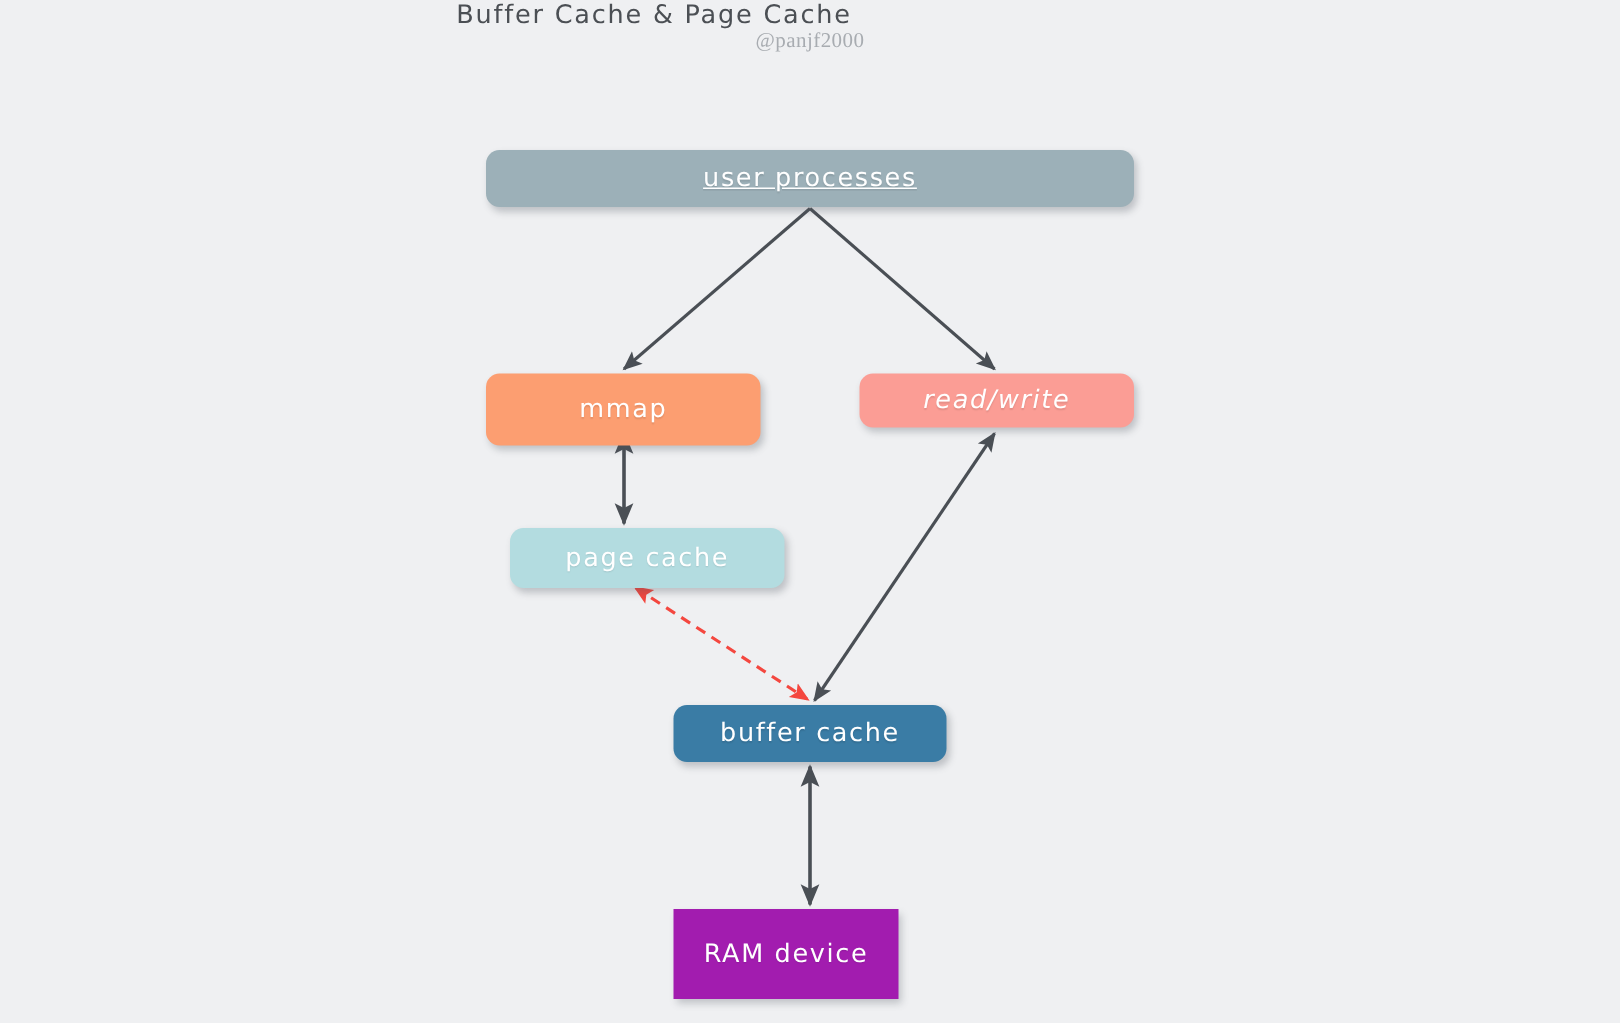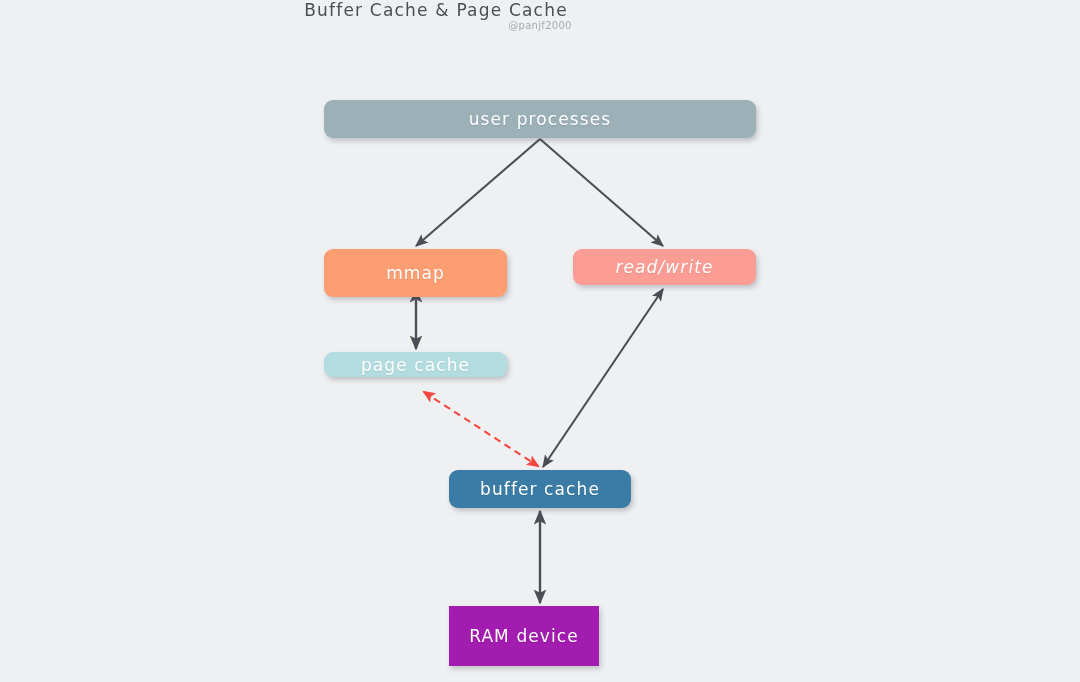--- a/index.html
+++ b/index.html
@@ -32,23 +32,24 @@
     color: #4b4f54;
     letter-spacing: 1.2px;
     font-weight: normal;
   }
   .subtitle {
     position: absolute;
     left: 0;
     top: 20px;
     width: 1080px;
     text-align: center;
-    font-size: 10px;
+    font-size: 14px;
     color: #a8acb1;
     letter-spacing: 0.3px;
+    font-family: Liberation Serif, serif;
   }
 
   
   #arrows {
     position: absolute;
     left: 0;
     top: 0;
     width: 1080px;
     height: 682px;
     pointer-events: none;
@@ -101,33 +102,33 @@
 
     <path d="M416,289 L416,349" fill="none" stroke="#4a4f55" stroke-width="2.4" marker-start="url(#tail-dark)" marker-end="url(#head-dark)"></path>
 
     <path d="M663,289 L543,467" fill="none" stroke="#4a4f55" stroke-width="2.1" marker-start="url(#tail-dark)" marker-end="url(#head-dark)"></path>
 
     <path d="M424,392 L538,466" fill="none" stroke="#f4473f" stroke-width="2.1" stroke-dasharray="7,5" marker-start="url(#tail-red)" marker-end="url(#head-red)"></path>
 
     <path d="M540,511 L540,603" fill="none" stroke="#4a4f55" stroke-width="2.4" marker-start="url(#tail-dark)" marker-end="url(#head-dark)"></path>
   </svg>
 
-  <div class="node rounded" style="left: 324px; top: 100px; width: 432px; height: 38px; background: rgb(156, 176, 184);">
+  <div class="node rounded" style="left: 324px; top: 100px; width: 432px; height: 38px; background: rgb(156, 176, 184); text-decoration: underline;">
     <span>user processes</span>
   </div>
 
   <div class="node rounded" style="left: 324px; top: 249px; width: 183px; height: 48px; background: rgb(252, 158, 113);">
     <span>mmap</span>
   </div>
 
   <div class="node rounded" style="left: 573px; top: 249px; width: 183px; height: 36px; background: rgb(251, 157, 149); font-style: italic;">
     <span>read/write</span>
   </div>
 
-  <div class="node rounded" style="left: 324px; top: 352px; width: 183px; height: 25px; background: rgb(179, 220, 224);">
+  <div class="node rounded" style="left: 340px; top: 352px; width: 183px; height: 40px; background: rgb(179, 220, 224);">
     <span>page cache</span>
   </div>
 
   <div class="node rounded" style="left: 449px; top: 470px; width: 182px; height: 38px; background: rgb(58, 124, 165);">
     <span>buffer cache</span>
   </div>
 
   <div class="node square" style="left: 449px; top: 606px; width: 150px; height: 60px; background: #a21caf;">
     <span>RAM device</span>
   </div>

